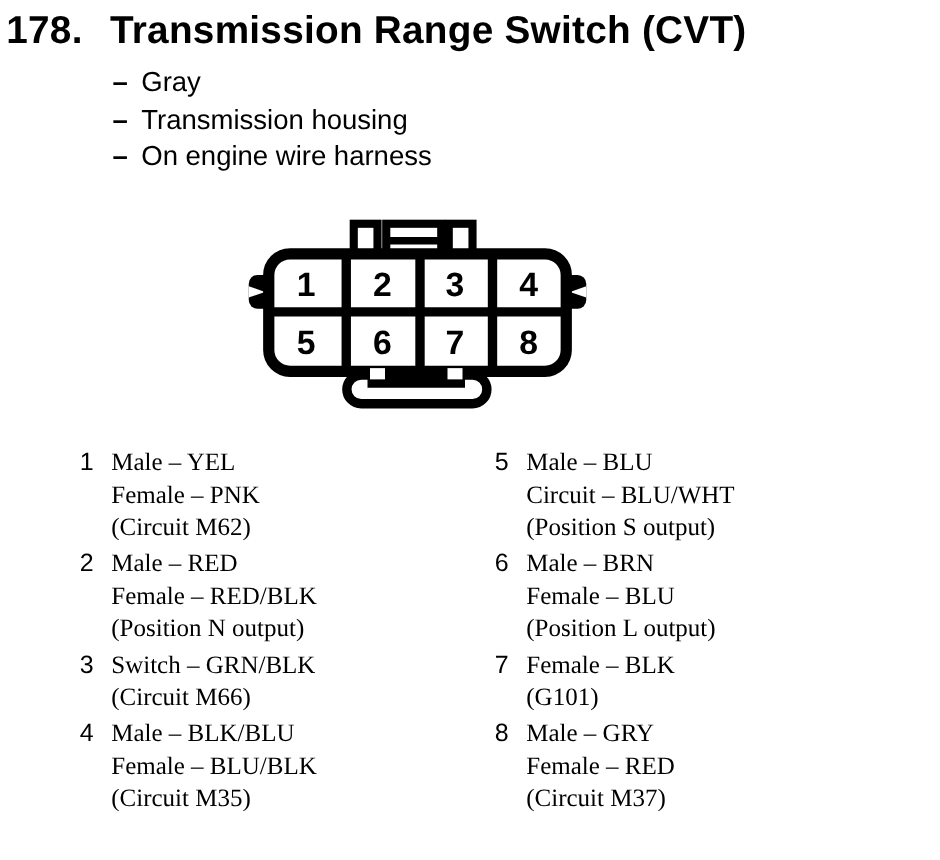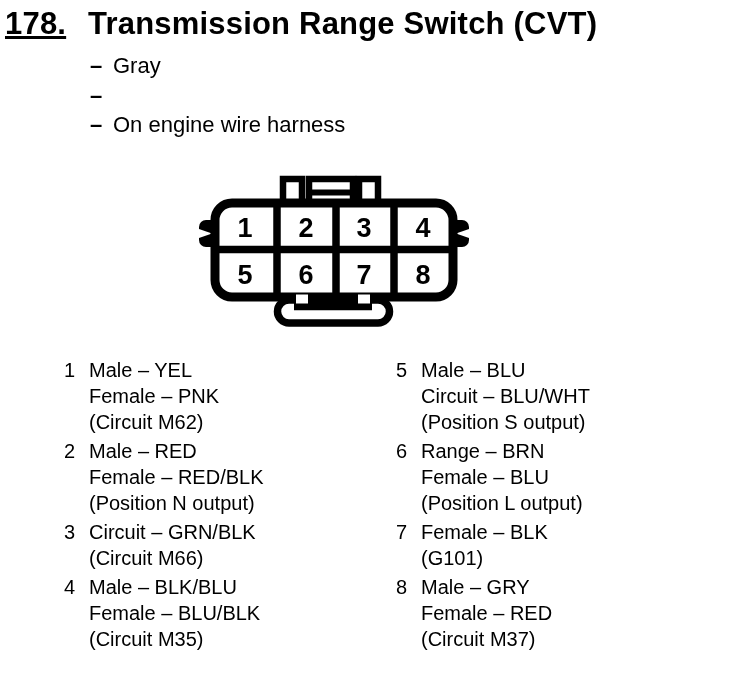--- a/index.html
+++ b/index.html
@@ -25,21 +25,20 @@
     display: flex;
     font-weight: bold;
     font-size: 31px;
     line-height: 36px;
     white-space: nowrap;
     letter-spacing: 0.2px;
   }
   .heading .num {
     width: 83px;
     flex: 0 0 auto;
-    text-decoration: underline;
   }
 
   
   .bullets {
     position: absolute;
     left: 90px;
     top: 51px;
     font-size: 22px;
     line-height: 29.5px;
   }
@@ -85,37 +84,38 @@
   .pin-item {
     display: flex;
     margin-bottom: 3px;
   }
   .pin-item .num {
     width: 17px;
     flex: 0 0 auto;
     text-align: right;
     margin-right: 14px;
   }
-  .pin-lines div { white-space: nowrap; }
+  .pin-lines div { white-space: nowrap; font-family: Liberation Serif, serif; }
 </style>
 </head>
 <body>
 
 <div class="heading">
   <span class="num">178.</span>
   <span class="txt">Transmission Range Switch (CVT)</span>
 </div>
 
 <div class="bullets">
   <div class="bullet">
     <span class="dash">–</span>
     <span>Gray</span>
   </div>
   <div class="bullet">
     <span class="dash">–</span>
+    <span>Transmission housing</span>
   </div>
   <div class="bullet">
     <span class="dash">–</span>
     <span>On engine wire harness</span>
   </div>
 </div>
 
 <div class="connector-wrap">
   <svg viewBox="190 170 292 160" xmlns="http://www.w3.org/2000/svg">
 
@@ -175,21 +175,21 @@
     <span class="num">2</span>
     <span class="pin-lines">
       <div>Male – RED</div>
       <div>Female – RED/BLK</div>
       <div>(Position N output)</div>
     </span>
   </div>
   <div class="pin-item">
     <span class="num">3</span>
     <span class="pin-lines">
-      <div>Circuit – GRN/BLK</div>
+      <div>Switch – GRN/BLK</div>
       <div>(Circuit M66)</div>
     </span>
   </div>
   <div class="pin-item">
     <span class="num">4</span>
     <span class="pin-lines">
       <div>Male – BLK/BLU</div>
       <div>Female – BLU/BLK</div>
       <div>(Circuit M35)</div>
     </span>
@@ -201,21 +201,21 @@
     <span class="num">5</span>
     <span class="pin-lines">
       <div>Male – BLU</div>
       <div>Circuit – BLU/WHT</div>
       <div>(Position S output)</div>
     </span>
   </div>
   <div class="pin-item">
     <span class="num">6</span>
     <span class="pin-lines">
-      <div>Range – BRN</div>
+      <div>Male – BRN</div>
       <div>Female – BLU</div>
       <div>(Position L output)</div>
     </span>
   </div>
   <div class="pin-item">
     <span class="num">7</span>
     <span class="pin-lines">
       <div>Female – BLK</div>
       <div>(G101)</div>
     </span>

